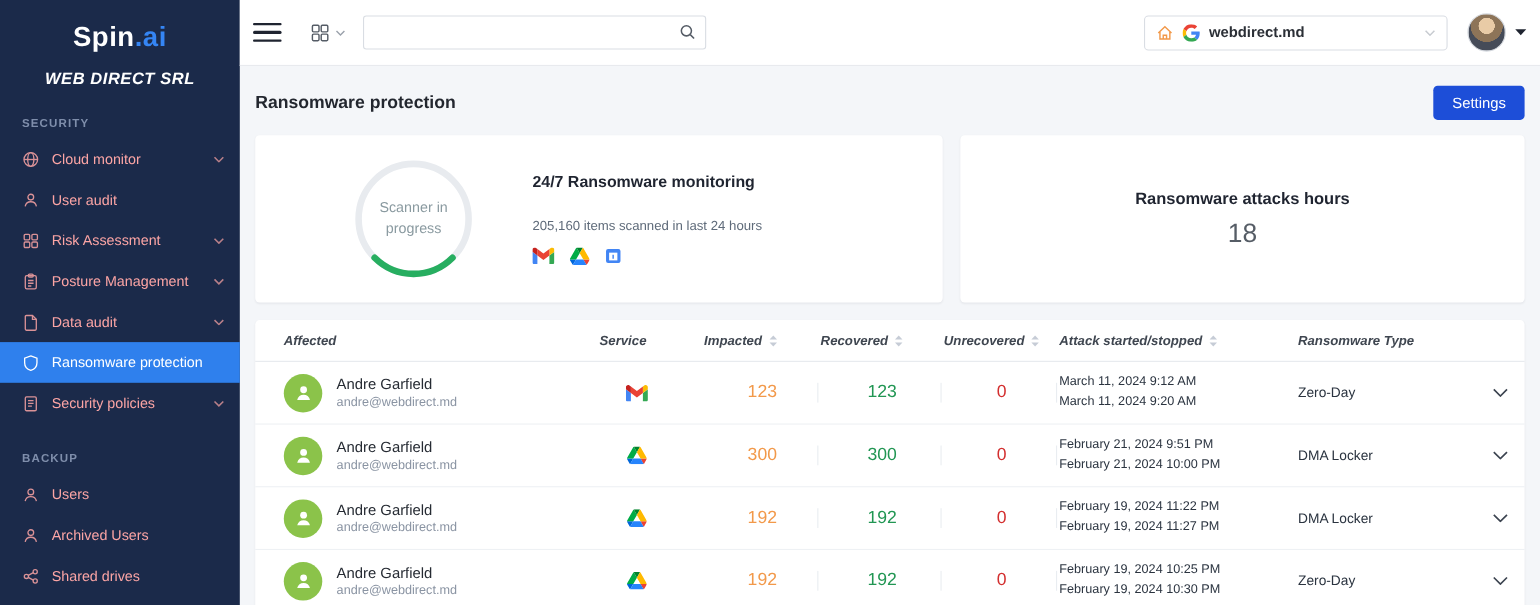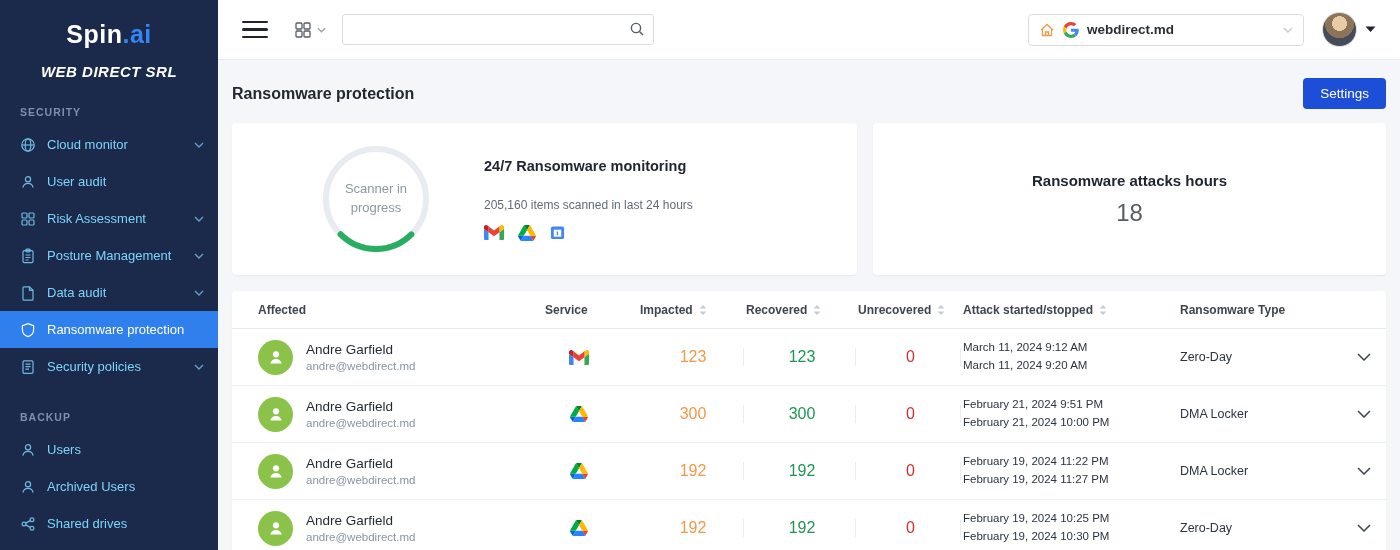--- a/index.html
+++ b/index.html
@@ -6,28 +6,28 @@
   html,body { width:1400px; height:550px; overflow:hidden; }
   body { font-family:"Liberation Sans", sans-serif; background:#f4f6f9; position:relative; }
 
   
   .sidebar { position:absolute; left:0; top:0; width:218px; height:550px; background:#1b2a4a; color:#c3cede; }
   .logo { text-align:center; padding-top:20px; font-size:25px; font-weight:bold; letter-spacing:.5px; }
   .logo .spin { color:#ffffff; }
   .logo .ai { color:#3585f4; }
   .org-name { text-align:center; color:#ffffff; font-weight:bold; font-size:15px; margin-top:14px; letter-spacing:.5px;font-style:italic; }
   .side-section-title { margin:26px 0 8px 20px; font-size:10.5px; font-weight:bold; letter-spacing:1px; color:#7f8eab; }
-  .side-item { display:flex; align-items:center; gap:11px; height:37px; padding:0 14px 0 20px; font-size:13px; color:#7dd3fc; cursor:pointer; }
+  .side-item { display:flex; align-items:center; gap:11px; height:37px; padding:0 14px 0 20px; font-size:13px; color:#fca5a5; cursor:pointer; }
   .side-item svg { flex:0 0 auto; opacity:.85; }
   .side-item .chev { margin-left:auto; opacity:.7; }
   .side-item.active { background:#2f80ed; color:#ffffff; }
   .side-item.active svg { opacity:1; }
 
   
-  .topbar { position:absolute; left:218px; top:0; right:0; height:60px; background:#fff; border-bottom:1px solid #e8eaee; display:flex; align-items:center; padding:0 24px; }
+  .topbar { position:absolute; left:218px; top:0; right:0; height:60px; background:#fff; border-bottom:1px solid #e8eaee; display:flex; align-items:center; padding:0 12px; }
   .burger { width:26px; display:flex; flex-direction:column; gap:5px; cursor:pointer; margin-right:26px; }
   .burger i { display:block; height:2.5px; background:#1f2430; border-radius:2px; }
   .apps-group { display:flex; align-items:center; gap:5px; margin-right:16px; cursor:pointer; color:#555; }
   .search-box { position:relative; width:312px; height:31px; }
   .search-box input { width:100%; height:100%; border:1px solid #d9dde3; border-radius:3px; padding:0 32px 0 10px; font-size:13px; outline:none; font-family:inherit; }
   .search-box .mag { position:absolute; right:9px; top:7px; }
   .top-right { margin-left:auto; display:flex; align-items:center; }
   .domain-select { width:276px; height:32px; border:1px solid #d9dde3; border-radius:4px; background:#fff; display:flex; align-items:center; gap:8px; padding:0 10px; cursor:pointer; }
   .domain-select .val { font-size:13.5px; color:#2b2f36; font-weight:600; }
   .domain-select .chev { margin-left:auto; opacity:.55; }
@@ -51,21 +51,21 @@
   .monitor-text .m-sub { font-size:12px; color:#5f6b7a; margin-top:24px; }
   .monitor-icons { display:flex; align-items:center; gap:14px; margin-top:13px; }
   .attacks-card { display:flex; flex-direction:column; align-items:center; justify-content:center; }
   .a-title { font-size:15px; font-weight:bold; color:#1f2430; }
   .a-value { font-size:24px; color:#565d66; margin-top:10px; }
 
   
   .table-panel { margin-top:16px; background:#fff; border-radius:4px 4px 0 0; box-shadow:0 1px 2px rgba(16,24,40,.06); }
   .tbl-grid { display:grid; grid-template-columns:287px 95px 106px 112px 105px 217px 1fr 44px; align-items:center; padding-left:26px; }
   .thead { height:38px; border-bottom:1px solid #e6e9ee; font-size:12px; font-weight:bold; color:#3f4650; }
-  .th { display:flex; align-items:center; gap:6px; }
+  .th { display:flex; align-items:center; gap:6px;font-style:italic; }
   .trow { height:57px; border-bottom:1px solid #eef1f4; }
   .aff-cell { display:flex; align-items:center; gap:13px; }
   .row-avatar { width:35px; height:35px; border-radius:50%; background:#8bc34a; display:flex; align-items:center; justify-content:center; flex:0 0 auto; }
   .aff-name { font-size:13.5px; color:#262b33; }
   .aff-email { font-size:11.5px; color:#8a94a3; margin-top:3px; }
   .svc-cell { display:flex; justify-content:center; padding-right:28px; }
   .num { font-size:16px; text-align:center; position:relative; }
   .num::after { content:""; position:absolute; right:2px; top:50%; transform:translateY(-50%); width:1px; height:18px; background:#e9edf1; }
   .num.orange { color:#f2994a; }
   .num.green { color:#219653; }

